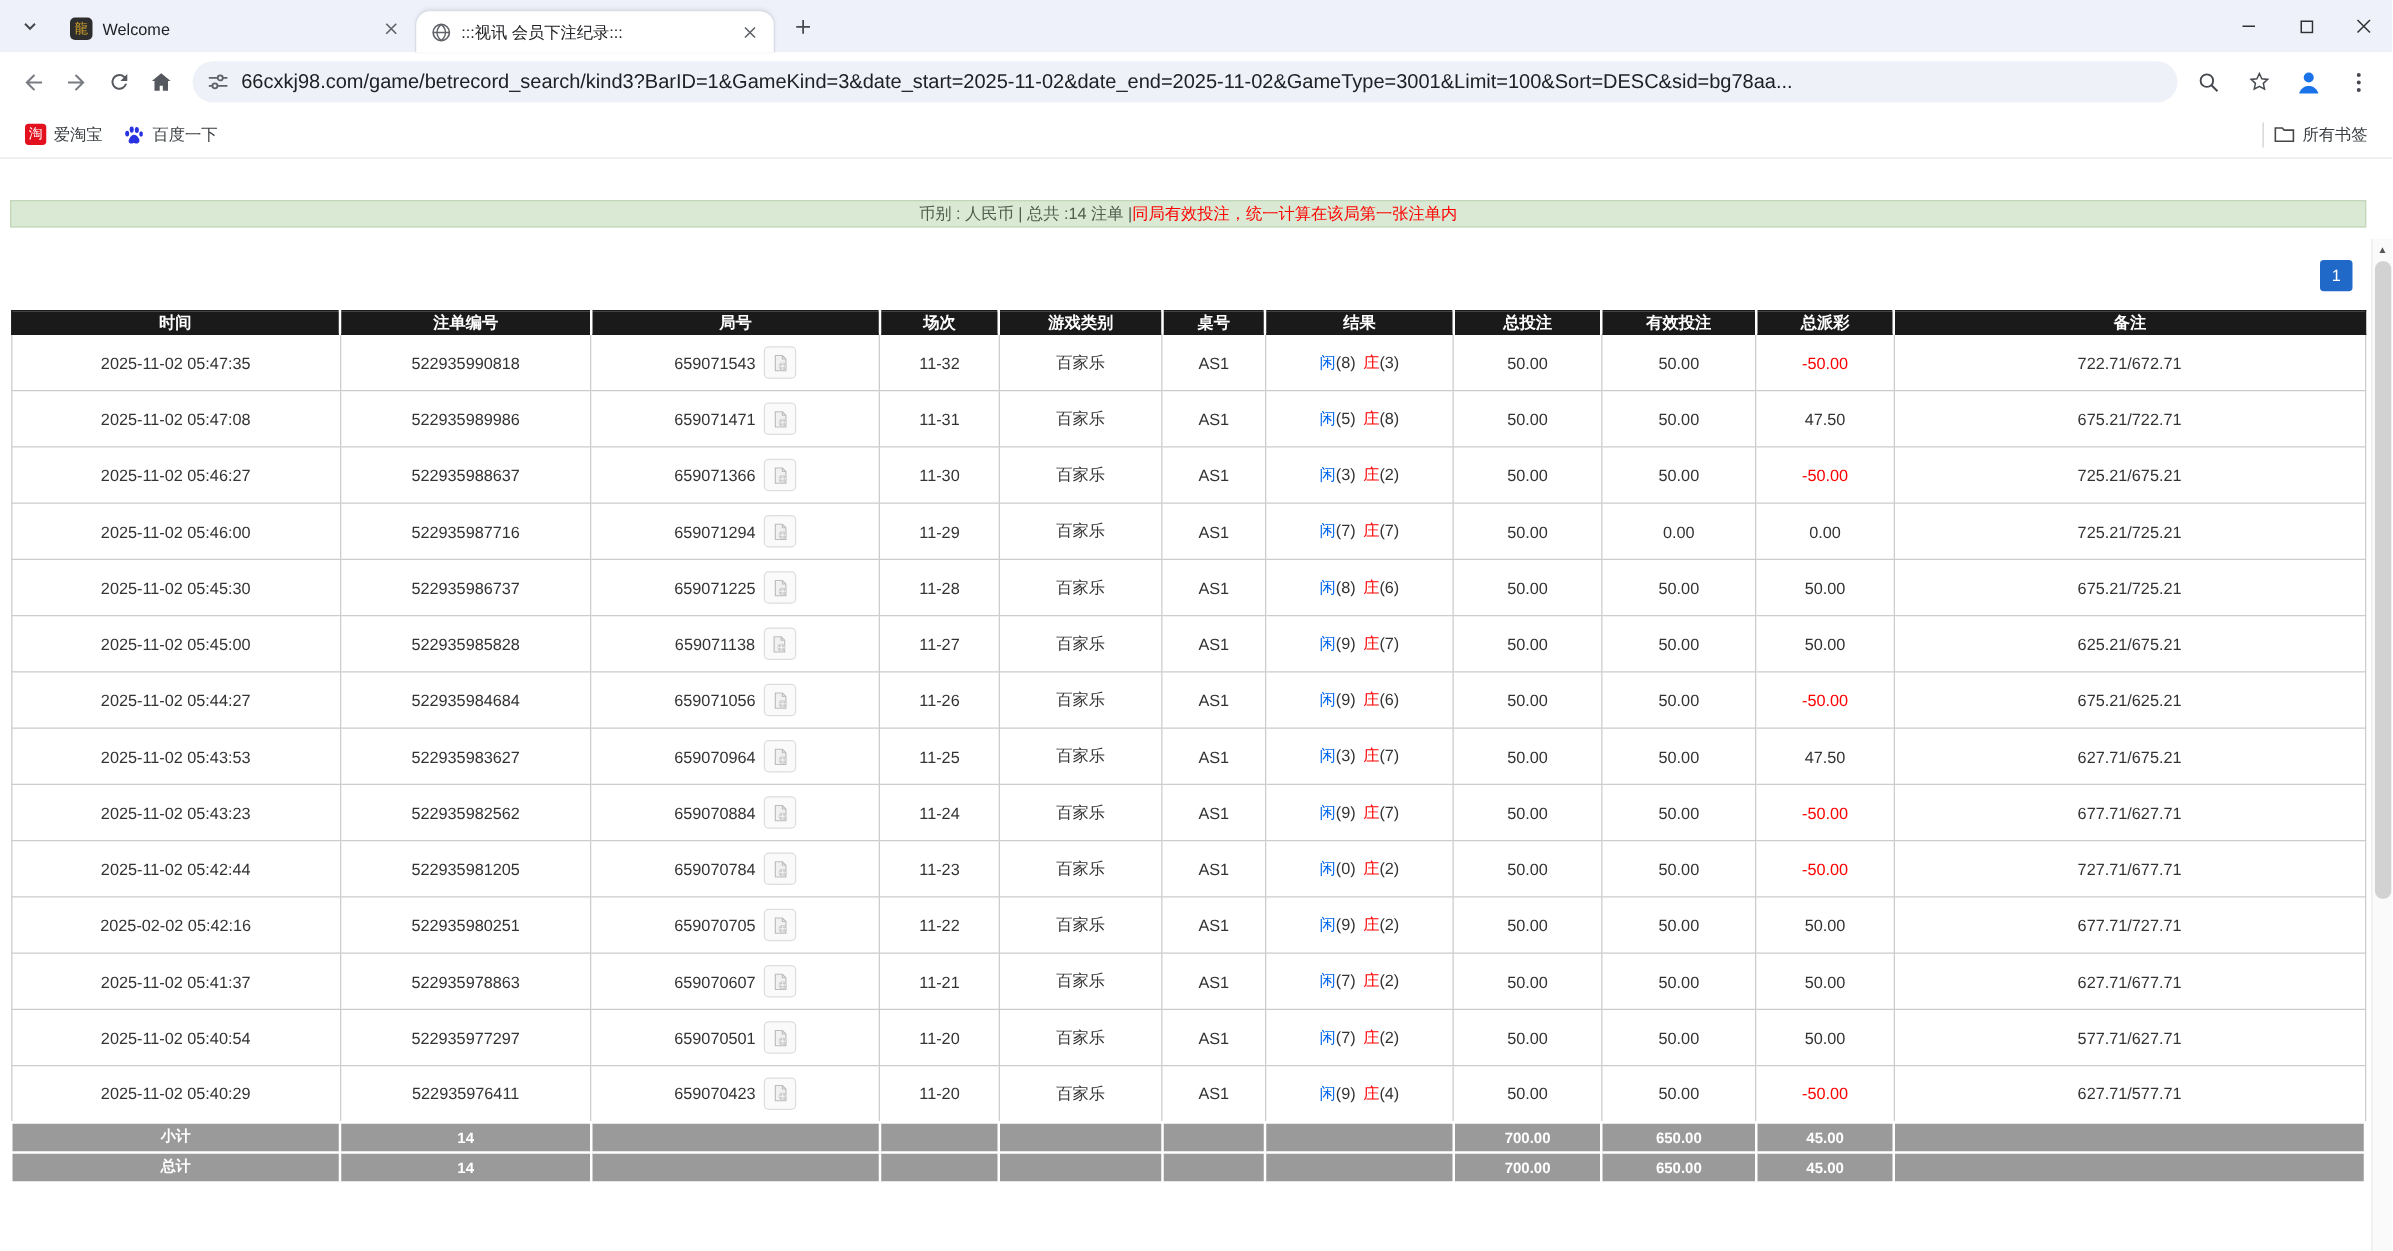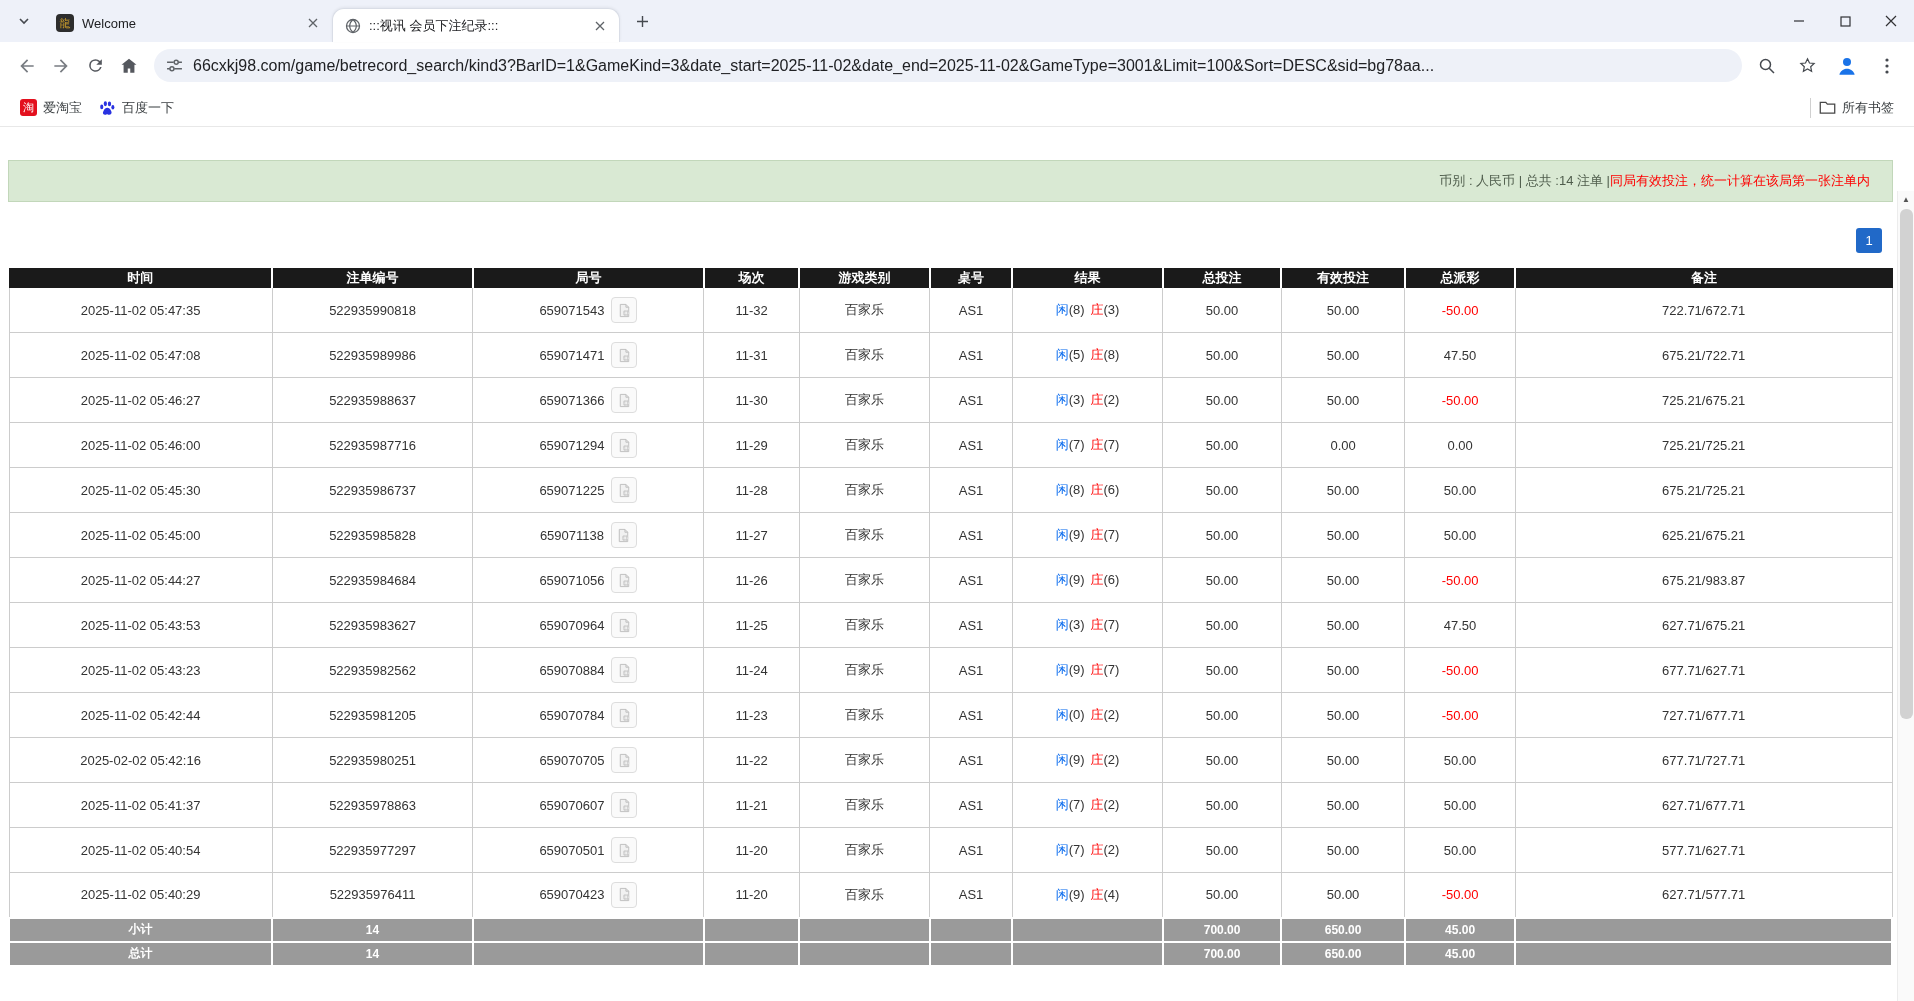--- a/index.html
+++ b/index.html
@@ -41,22 +41,22 @@
     padding:0 12px; border-bottom:1px solid #e8e8e8; }
   .bm { display:flex; align-items:center; gap:6px; padding:4px 8px; border-radius:8px;
     cursor:pointer; font-size:13px; color:#3c4043; }
   .bm-ico-taobao { width:17px; height:17px; background:#e3101e; border-radius:3px; color:#fff;
     font-size:11px; line-height:17px; text-align:center; }
   .bm-right { margin-left:auto; display:flex; align-items:center; }
   .bm-divider { width:1px; height:20px; background:#d0d0d0; }
 
   
   .content { position:relative; height:873px; background:#fff; }
-  .infobar { margin:33px 21px 0 8px; height:42px; background:#d9e9d3;
-    border:1px solid #c2d7ba; display:flex; align-items:center; justify-content:flex-end;
+  .infobar { margin:33px 21px 0 8px; height:22px; background:#d9e9d3;
+    border:1px solid #c2d7ba; display:flex; align-items:center; justify-content:center;
     padding:0 22px; }
   .infobar .left { font-size:13px; color:#4f5d4c; }
   .infobar .right { font-size:13px; color:#fe0000; }
   .pagerow { margin:26px 32px 0 8px; display:flex; justify-content:flex-end; }
   .pagebtn { min-width:26px; height:25px; background:#2169c8; color:#fff; font-size:13px;
     display:flex; align-items:center; justify-content:center; border-radius:3px;
     cursor:pointer; padding:0 6px; }
 
   
   table.bets { border-collapse:collapse; margin:15px 21px 0 8px; width:1885px;
@@ -494,21 +494,21 @@
     </td>
     <td>11-26</td>
     <td>百家乐</td>
     <td>AS1</td>
     <td>
       <span class="p-blue">闲</span><span>(9)</span><span class="b-red">庄</span><span>(6)</span>
     </td>
     <td class="blue">50.00</td>
     <td>50.00</td>
     <td><span class="neg">-50.00</span></td>
-    <td>675.21/983.87</td>
+    <td>675.21/625.21</td>
   </tr>
 
   <tr>
     <td>2025-11-02 05:43:53</td>
     <td>522935983627</td>
     <td>
       <span class="round-wrap">
         <span>659070964</span>
         <span class="replay-btn">
           <svg width="15" height="15" viewBox="0 0 16 16">

